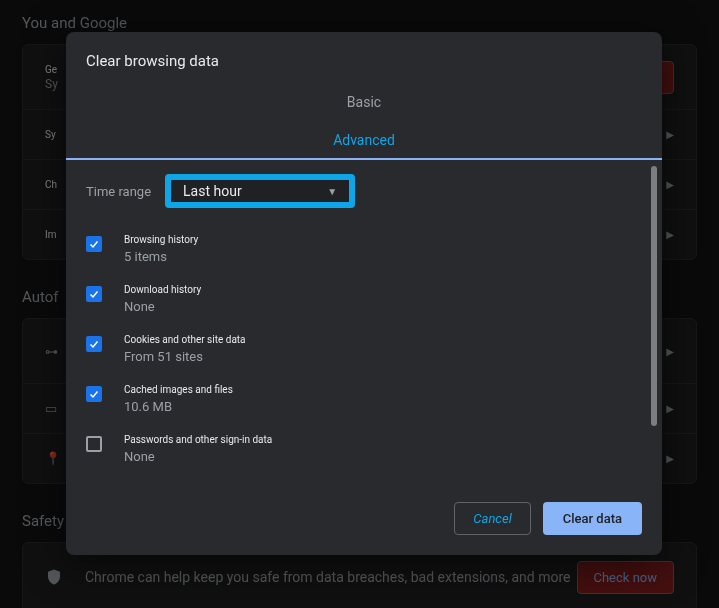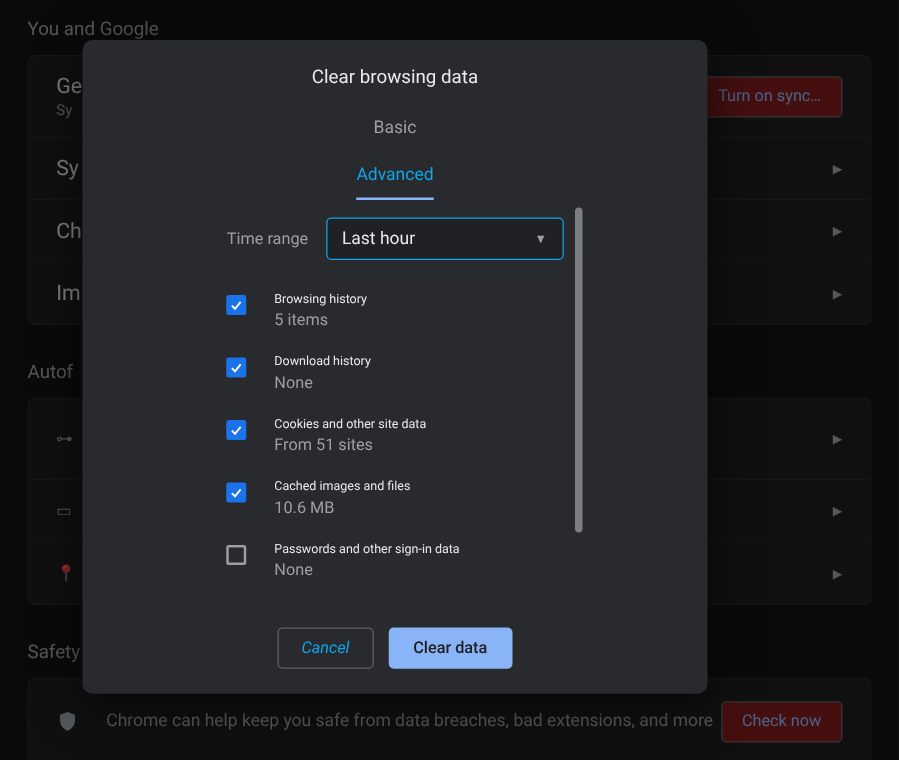--- a/index.html
+++ b/index.html
@@ -4,39 +4,39 @@
 <style>
   * { box-sizing: border-box; margin: 0; padding: 0; font-family: -apple-system, Roboto, Arial, sans-serif; }
   body { width: 719px; height: 608px; background: #131313; color: #9aa0a6; font-size: 13px; overflow: hidden; position: relative; }
 
   .bg { position: absolute; inset: 0; padding: 14px 22px; }
   .bg-title { color: #9aa0a6; font-size: 15px; margin-bottom: 12px; }
   .bg-card { background: #1e1e1e; border: 1px solid #2a2a2a; border-radius: 6px; margin-bottom: 28px; }
   .bg-row { display: flex; align-items: center; justify-content: space-between; height: 50px; padding: 0 22px; border-top: 1px solid #2a2a2a; }
   .bg-row:first-child { border-top: none; height: 64px; }
   .bg-row-left { display: flex; align-items: center; gap: 22px; }
-  .bg-row-maintext { color: #e8eaed; font-size: 17px; }
+  .bg-row-maintext { color: #e8eaed; font-size: 10px; }
   .bg-row-subtext { color: #9aa0a6; font-size: 12px; margin-top: 2px; }
   .bg-chevron { color: #9aa0a6; font-size: 10px; }
   .btn-outlined { background: #7f1d1d; color: #89b4f8; border: 1px solid #5f6368; border-radius: 4px; padding: 8px 16px; font-size: 13px; cursor: pointer; }
   .btn-blue { background: #8ab4f8; color: #202124; border: none; border-radius: 4px; padding: 8px 20px; font-size: 13px; font-weight: 500; cursor: pointer; }
   .shield-icon { width: 18px; height: 20px; color: #9aa0a6; flex-shrink: 0; }
 
   
   .overlay { position: absolute; inset: 0; background: rgba(0,0,0,0.45); }
-  .dialog { position: absolute; left: 66px; top: 32px; width: 500px; background: #292a2d; border-radius: 8px; box-shadow: 0 8px 40px rgba(0,0,0,0.6); display: flex; flex-direction: column; align-items: center; }
+  .dialog { position: absolute; left: 66px; top: 32px; width: 596px; background: #292a2d; border-radius: 8px; box-shadow: 0 8px 40px rgba(0,0,0,0.6); display: flex; flex-direction: column; }
   .dialog-header { padding: 20px 20px 14px; color: #e8eaed; font-size: 15px; }
   .tabs { display: flex; flex-direction: column; }
   .tab { flex: 1; text-align: center; padding: 10px 0; color: #9aa0a6; font-size: 14px; cursor: pointer; border-bottom: 2px solid transparent; }
   .tab.active { color: #0ea5e9; border-bottom: 2px solid #8ab4f8; }
   .dialog-body { position: relative; padding: 14px 20px 2px; height: 324px; overflow: hidden; }
   .scroll-thumb { position: absolute; right: 5px; top: 6px; width: 6px; height: 260px; background: #7d7e80; border-radius: 3px; }
   .time-row { display: flex; align-items: center; gap: 14px; margin-bottom: 16px; }
   .time-label { color: #9aa0a6; font-size: 13px; }
-  .select { background: #202124; color: #e8eaed; width: 190px; height: 34px; border: 1px solid #0ea5e9; border-radius: 4px; display: flex; align-items: center; justify-content: space-between; padding: 0 12px; font-size: 14px; cursor: pointer; }
+  .select { background: #202124; color: #e8eaed; width: 190px; height: 34px; border: 6px solid #0ea5e9; border-radius: 4px; display: flex; align-items: center; justify-content: space-between; padding: 0 12px; font-size: 14px; cursor: pointer; }
   .select .caret { font-size: 10px; color: #9aa0a6; }
   .check-row { display: flex; gap: 22px; padding: 10px 0; align-items: flex-start; }
   .checkbox { width: 16px; height: 16px; border-radius: 2px; flex-shrink: 0; margin-top: 2px; display: flex; align-items: center; justify-content: center; }
   .checkbox.checked { background: #1a73e8; }
   .checkbox.unchecked { border: 2px solid #9aa0a6; }
   .checkbox svg { width: 12px; height: 12px; color: #fff; }
   .check-title { color: #e8eaed; font-size: 10px; }
   .check-sub { color: #9aa0a6; font-size: 13px; margin-top: 4px; }
   .dialog-footer { display: flex; justify-content: flex-end; gap: 12px; padding: 18px 20px 20px; }
   .btn-cancel { background: transparent; color: #0ea5e9; border: 1px solid #5f6368; border-radius: 4px; padding: 8px 18px; font-size: 13px; cursor: pointer; font-style: italic; }

